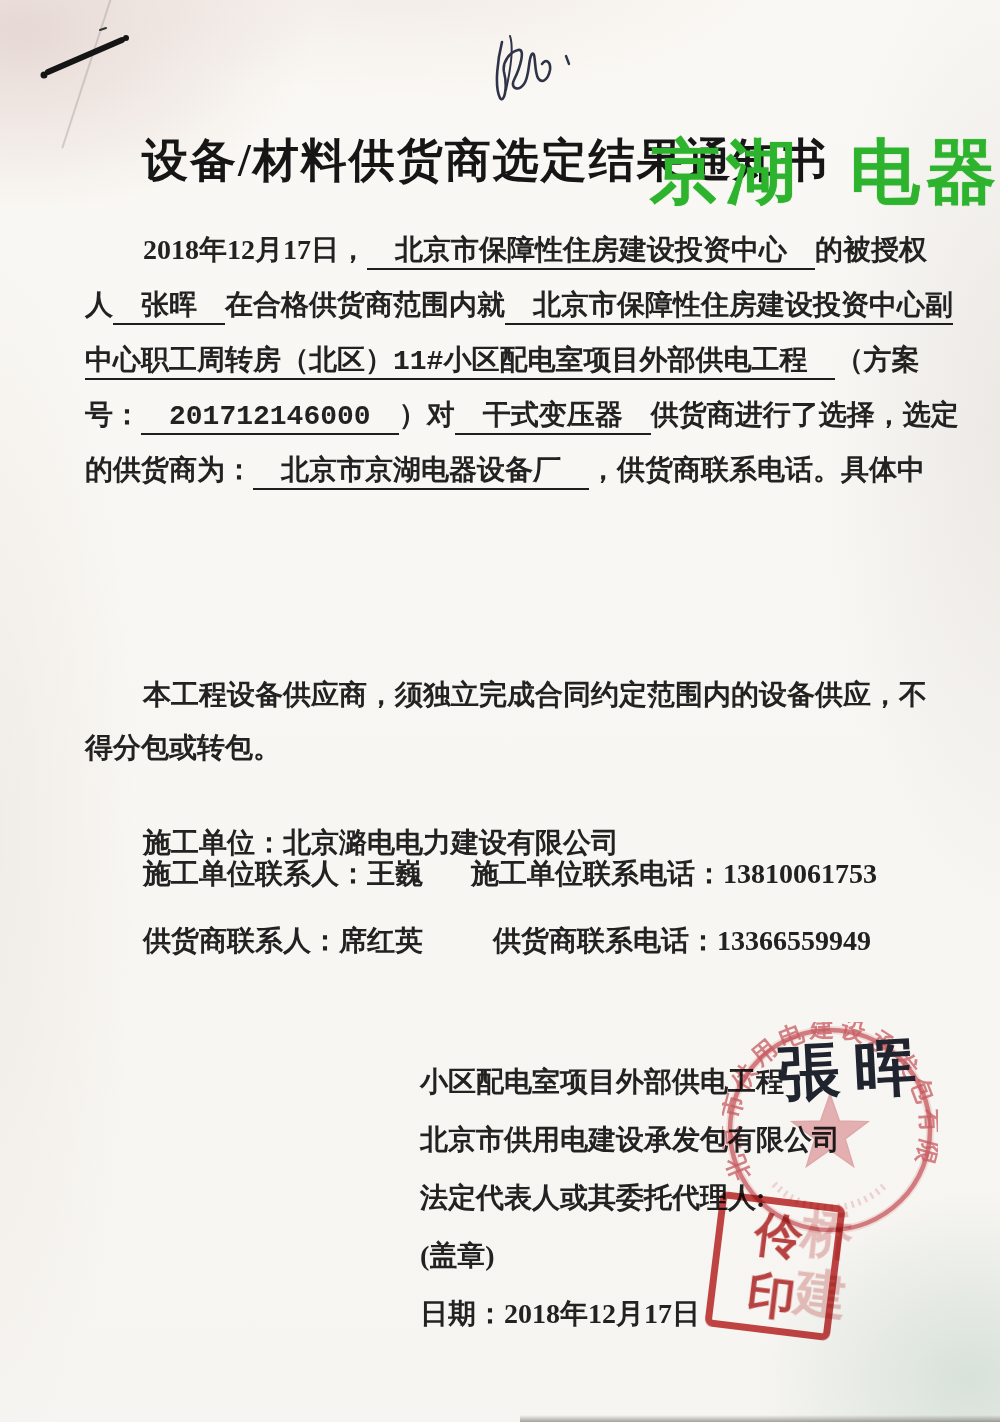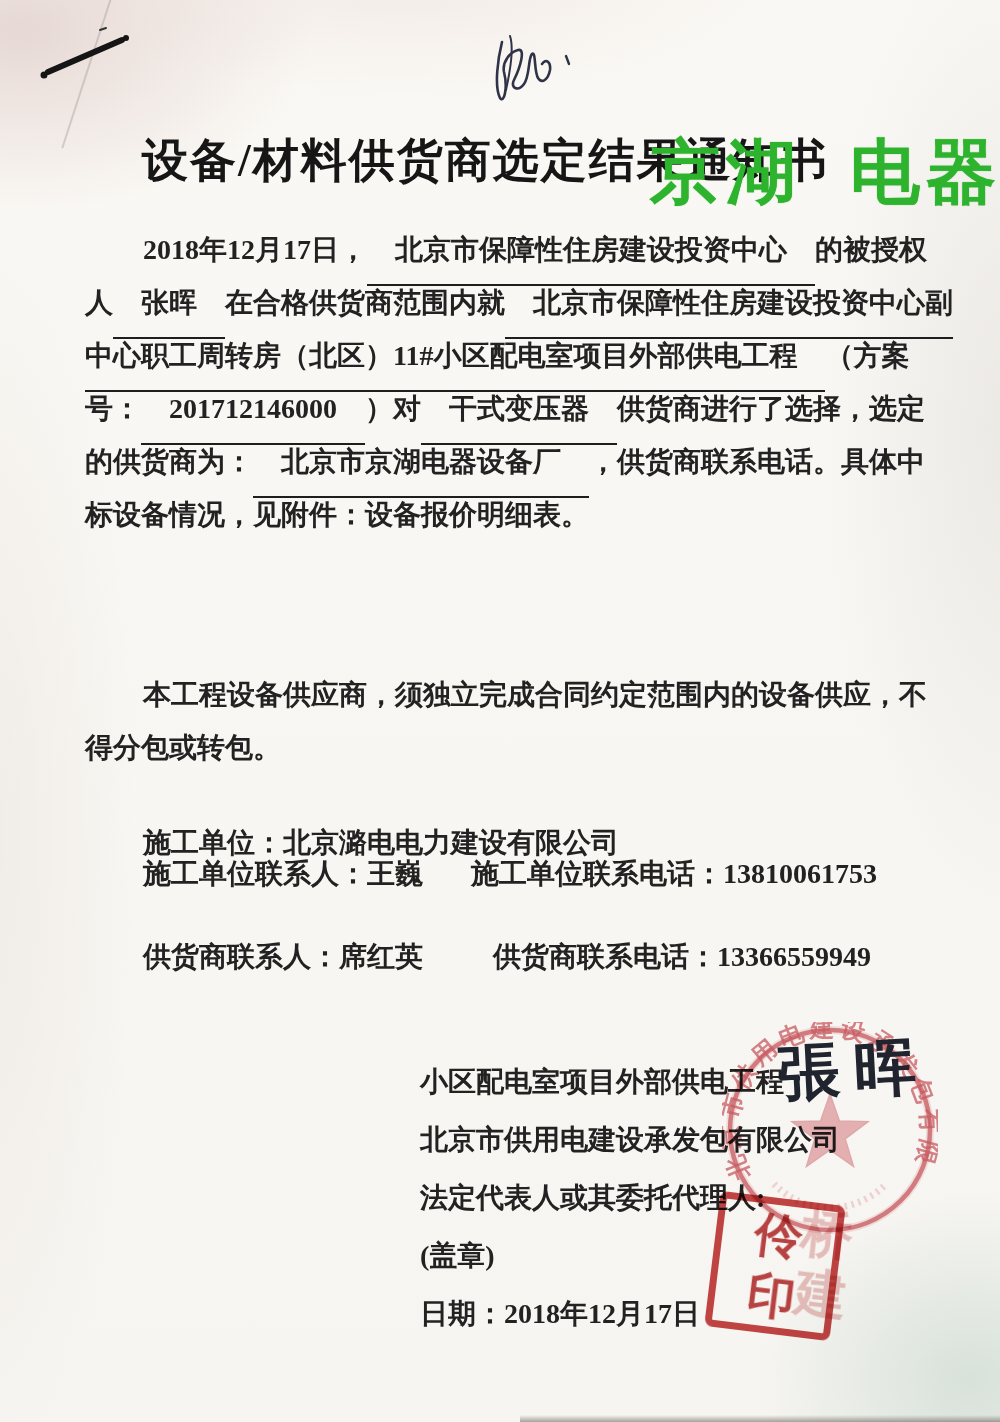--- a/index.html
+++ b/index.html
@@ -22,21 +22,21 @@
     font-size:46px;font-weight:700;letter-spacing:2px;color:#161616;white-space:nowrap;
   }
   .watermark{
     position:absolute;left:650px;top:126px;z-index:5;
     font-family:Liberation Mono, monospace;
     font-size:70px;font-weight:900;letter-spacing:6px;color:#2eb32e;white-space:nowrap;
     text-shadow:0 0 1px #2eb32e;
   }
   .body-block{position:absolute;left:85px;width:840px;font-size:28px;font-weight:600;line-height:53px;white-space:nowrap;}
   .indent{text-indent:58px;}
-  .u{border-bottom:2px solid #1e1e1e;padding-bottom:19px;}
+  .u{border-bottom:2px solid #1e1e1e;padding-bottom:1px;font-family:Liberation Mono, monospace;}
   .p1{top:223px;}
   .p2{top:558px;}
   .p3{top:668px;}
   .single{position:absolute;left:85px;font-size:28px;font-weight:600;white-space:nowrap;}
   .contractor{top:824px;}
   .contacts1{top:855px;}
   .contacts2{top:922px;}
   .gap1{display:inline-block;width:48px;}
   .gap2{display:inline-block;width:70px;}
   .dash{display:inline-block;margin-left:75px;font-size:24px;transform:translateY(-6px);}
@@ -84,36 +84,35 @@
   <div class="title">设备/材料供货商选定结果通知书</div>
 
   <div class="watermark">京湖 电器</div>
 
   <div class="body-block p1">
     <div class="indent"><span>2018年12月17日，</span><span class="u">　北京市保障性住房建设投资中心　</span><span>的被授权</span></div>
     <div><span>人</span><span class="u">　张晖　</span><span>在合格供货商范围内就</span><span class="u">　北京市保障性住房建设投资中心副</span></div>
     <div><span class="u">中心职工周转房（北区）11#小区配电室项目外部供电工程　</span><span>（方案</span></div>
     <div><span>号：</span><span class="u">　201712146000　</span><span>）对</span><span class="u">　干式变压器　</span><span>供货商进行了选择，选定</span></div>
     <div><span>的供货商为：</span><span class="u">　北京市京湖电器设备厂　</span><span>，供货商联系电话。具体中</span></div>
-    <div><span>标设备情况，见附件：设备报价明细表。</span></div>
   </div>
 
 
   <div class="body-block p3">
     <div class="indent"><span>本工程设备供应商，须独立完成合同约定范围内的设备供应，不</span></div>
     <div><span>得分包或转包。</span></div>
   </div>
 
   <div class="single contractor" style="text-indent:58px;">施工单位：北京潞电电力建设有限公司</div>
 
   <div class="single contacts1" style="text-indent:58px;">
     <span>施工单位联系人：王巍</span><span class="gap1"></span><span>施工单位联系电话：13810061753</span>
   </div>
 
-  <div class="single contacts2" style="text-indent:58px;margin-top:16px;">
+  <div class="single contacts2" style="text-indent:58px;">
     <span>供货商联系人：席红英</span><span class="gap2"></span><span>供货商联系电话：13366559949</span>
   </div>
 
   <div class="sign-block">
     <div>小区配电室项目外部供电工程：</div>
     <div>北京市供用电建设承发包有限公司</div>
     <div>法定代表人或其委托代理人:</div>
     <div>(盖章)</div>
     <div>日期：2018年12月17日</div>
   </div>

